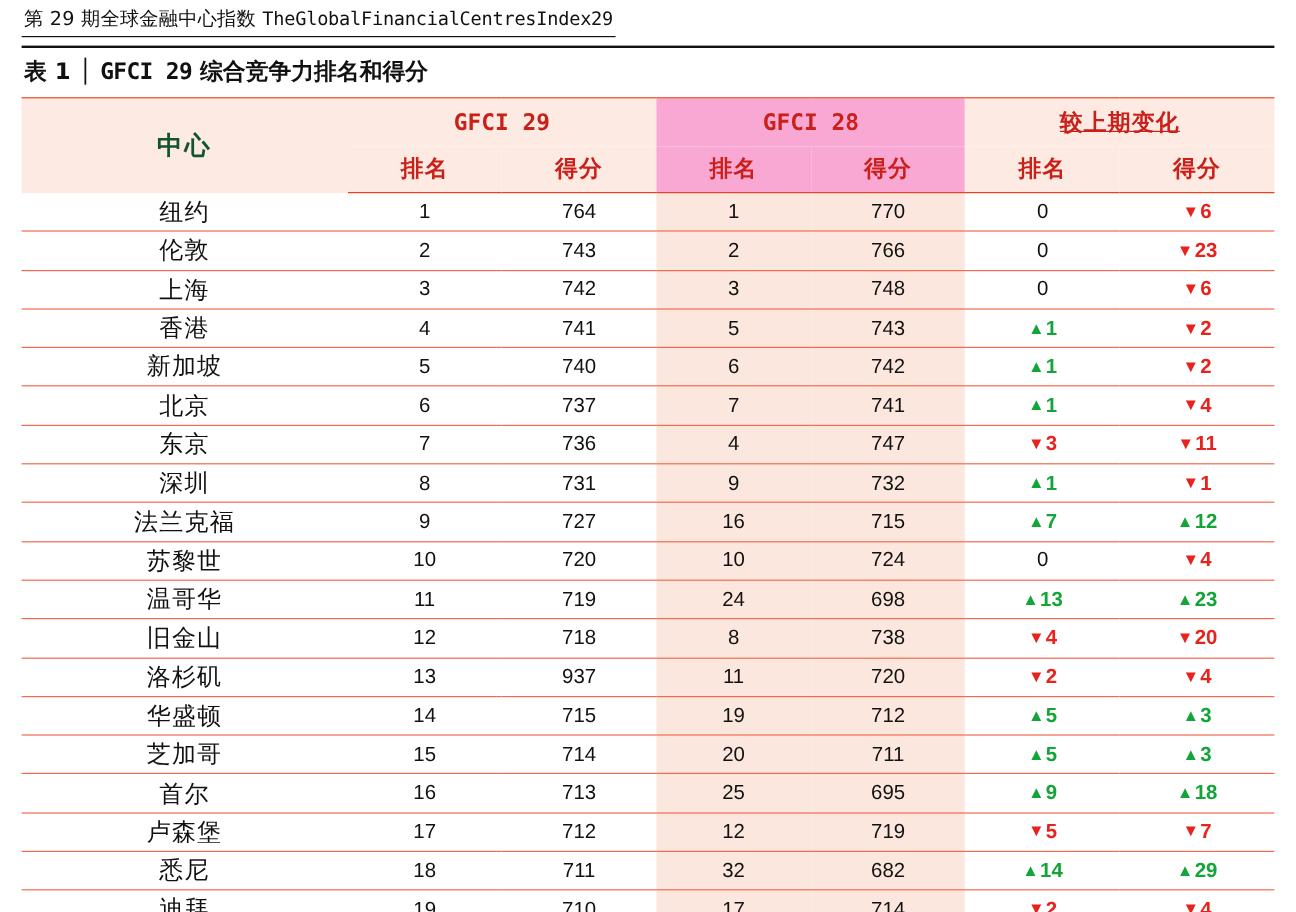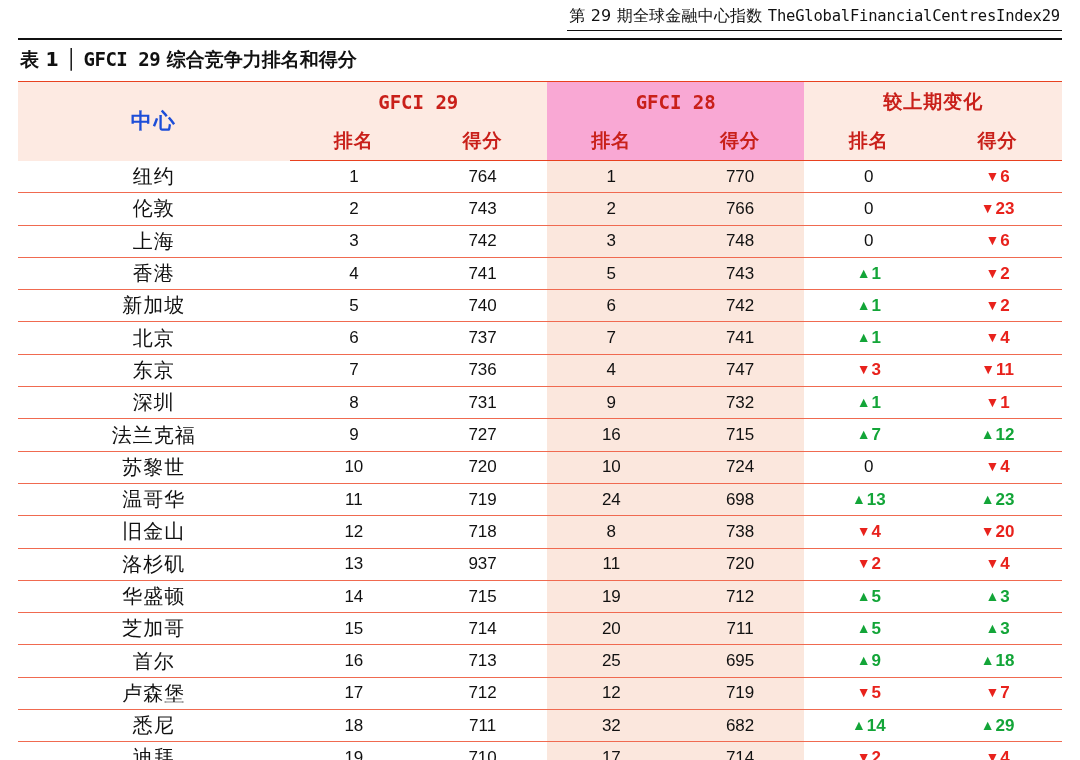--- a/index.html
+++ b/index.html
@@ -16,21 +16,21 @@
   }
   .page {
     position: relative;
     width: 1080px;
     height: 760px;
     box-sizing: border-box;
     padding: 0 18px;
   }
   
   .doc-header {
-    text-align: right;
+    text-align: left;
     padding-top: 6px;
     font-size: 16.5px;
     letter-spacing: 0.2px;
   }
   .doc-header .hdr-inner {
     display: inline-block;
     border-bottom: 1.5px solid #111;
     padding: 0 2px 3px 2px;
   }
   .hdr-cn { font-family: "DejaVu Sans", sans-serif; font-size: 16px; }
@@ -78,26 +78,27 @@
     text-align: center;
     font-weight: bold;
     font-size: 19px;
     color: #c9201a;
     font-family: "DejaVu Sans Mono", monospace;
     letter-spacing: 0px;
   }
   .grp-label-cn {
     font-family: "DejaVu Sans", sans-serif;
     letter-spacing: 1px;
+    text-decoration: underline;
   }
   .center-head {
     text-align: center;
     font-weight: bold;
     font-size: 21px;
-    color: #1d4ed8;
+    color: #14532d;
     font-family: Liberation Mono, monospace;
     letter-spacing: 2px;
   }
   .sub-head td {
     height: 36px;
     vertical-align: middle;
     text-align: center;
     font-weight: bold;
     font-size: 19px;
     color: #c9201a;

